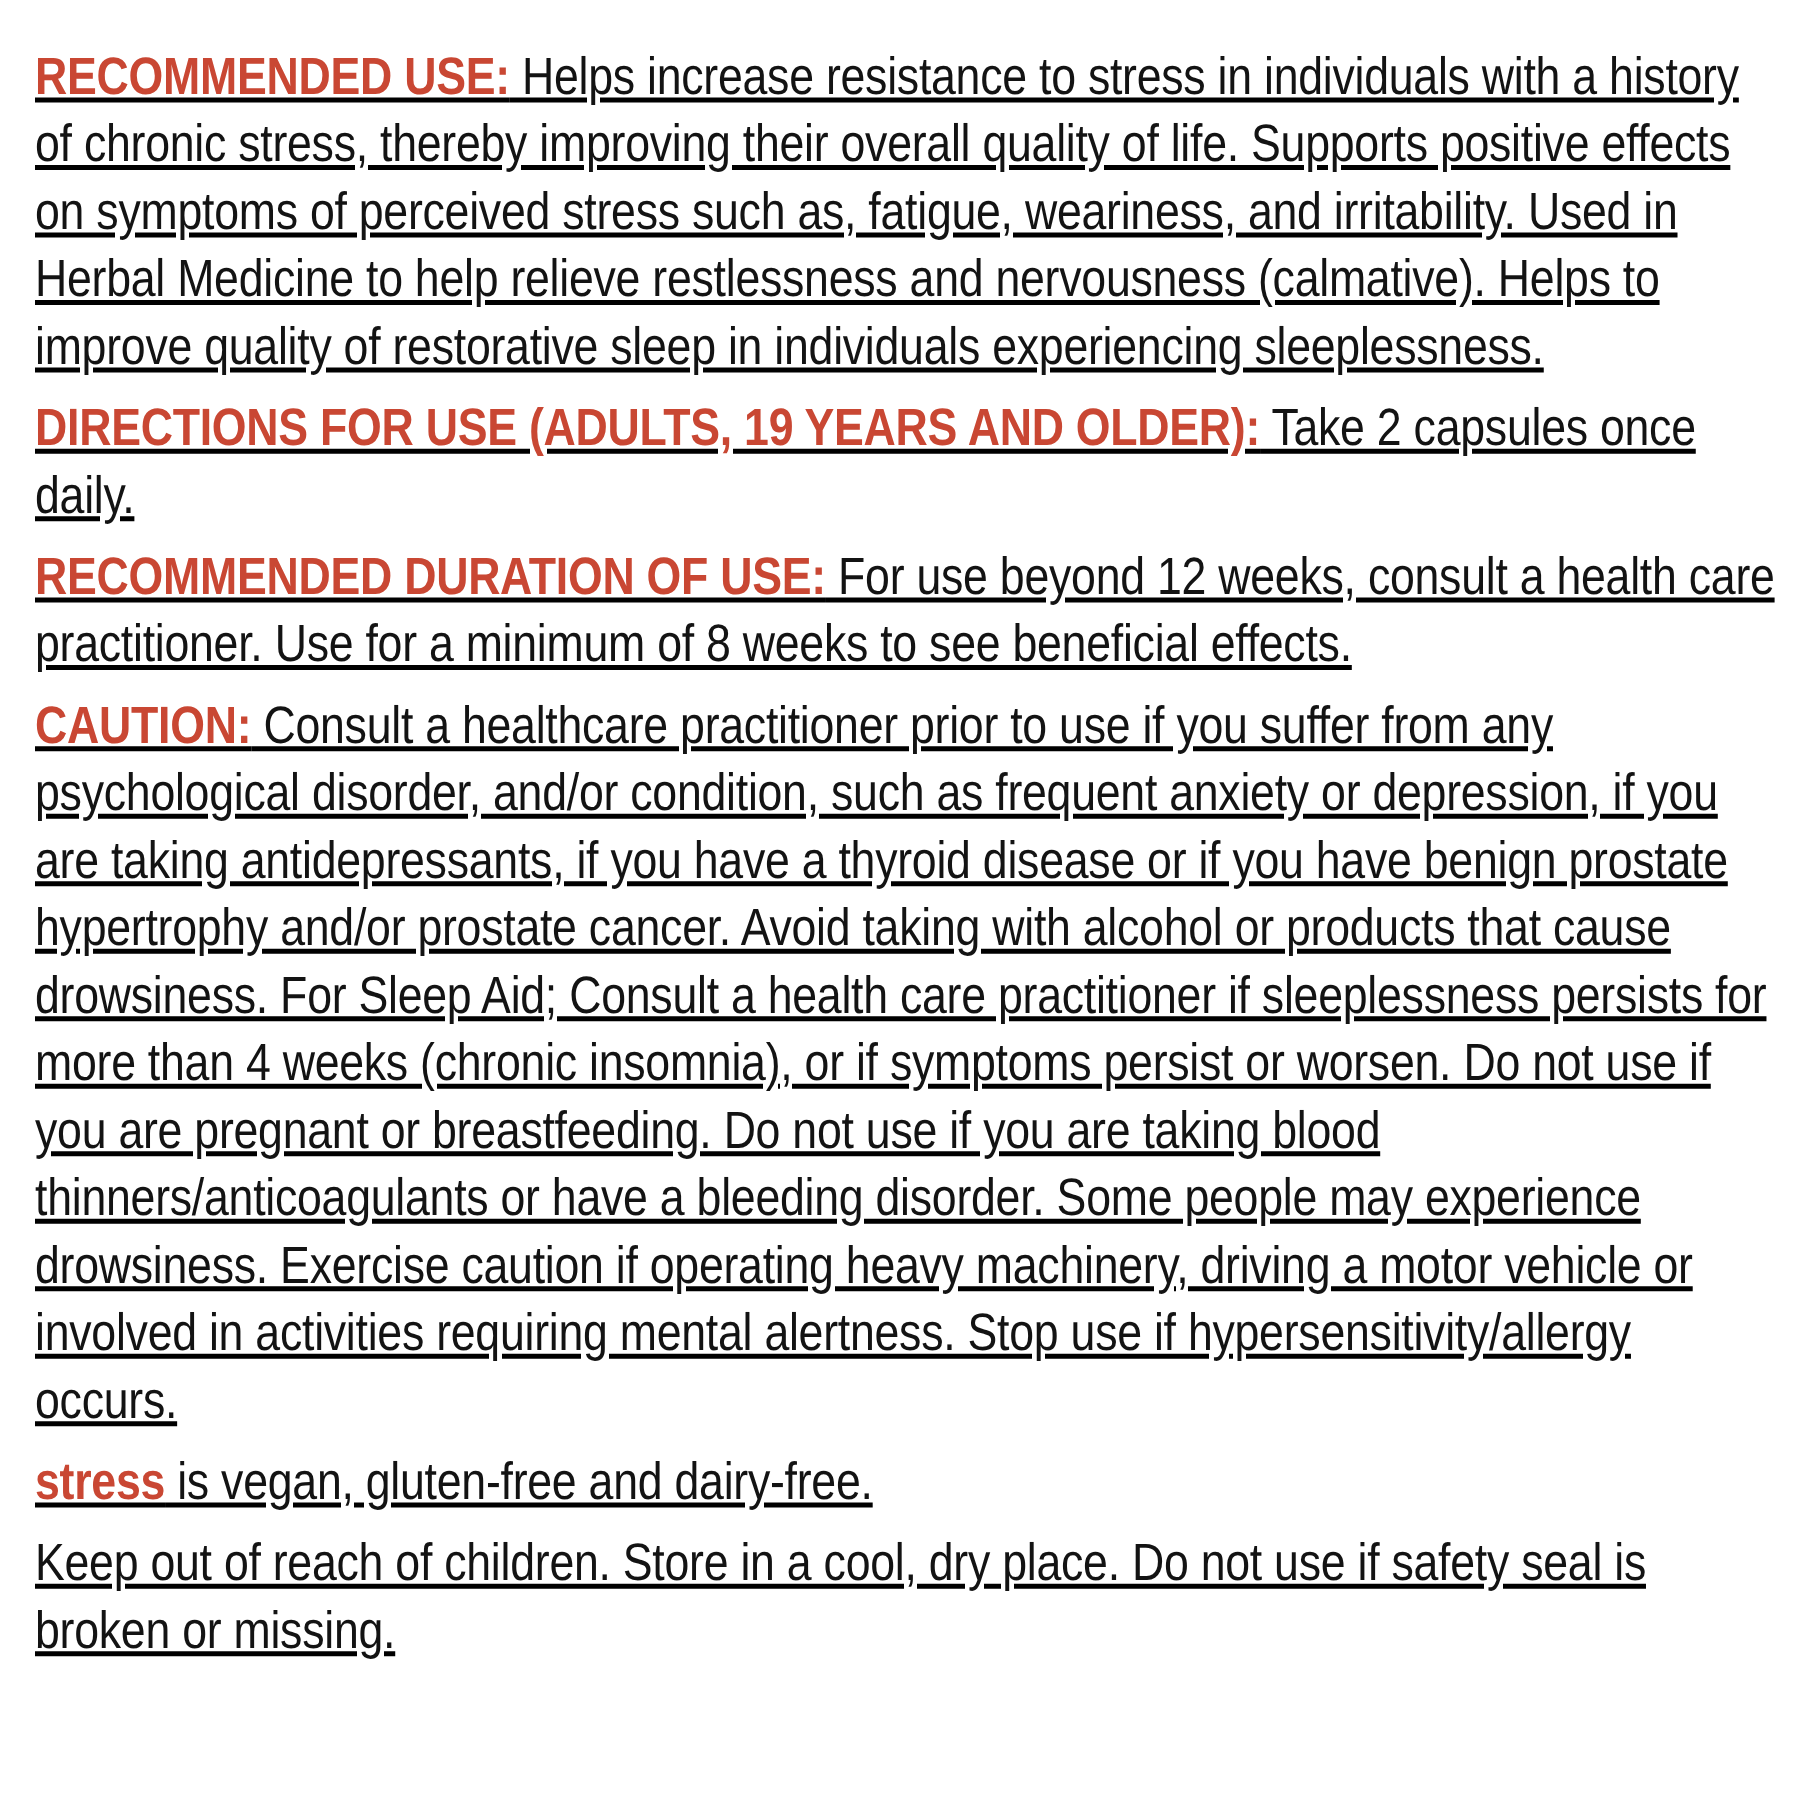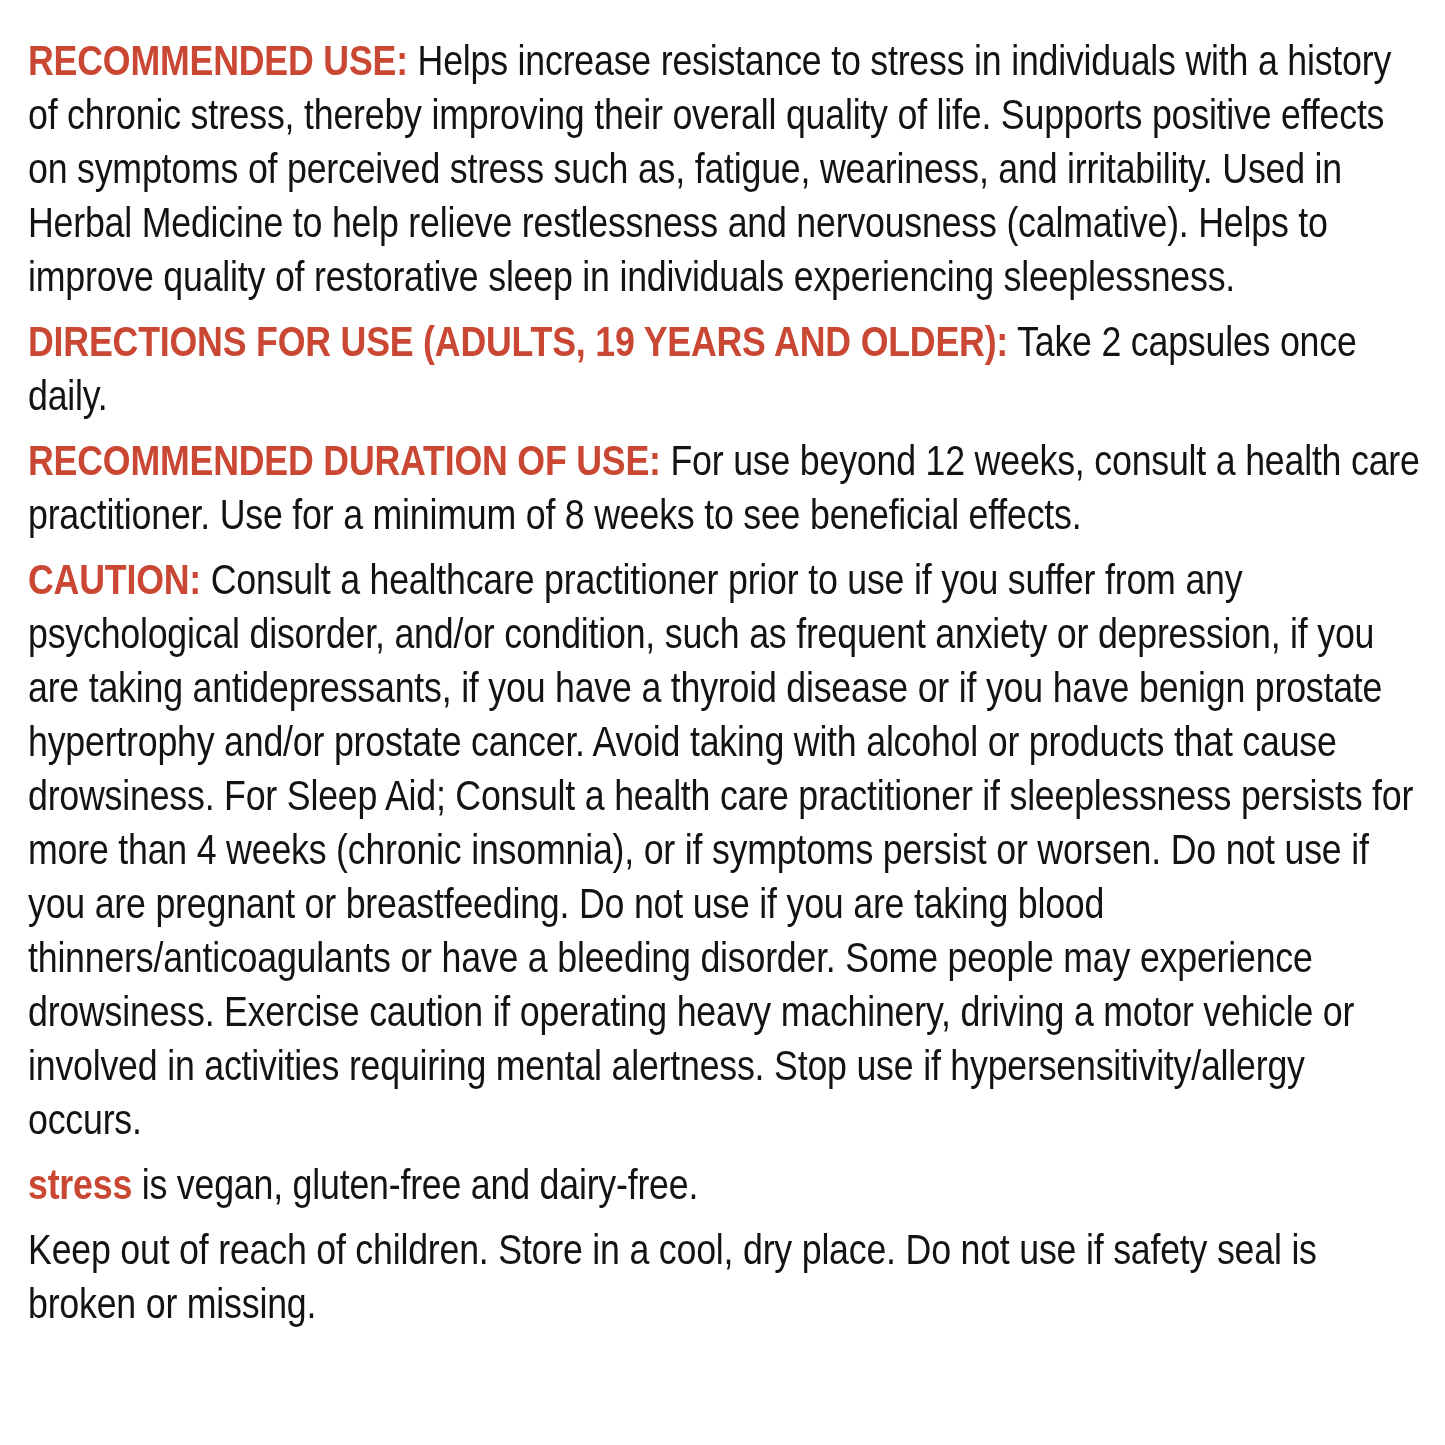--- a/index.html
+++ b/index.html
@@ -8,20 +8,21 @@
       background: #ffffff;
     }
     body {
       width: 1445px;
       height: 1445px;
       overflow: hidden;
       font-family: "Liberation Sans", sans-serif;
     }
     .label {
       padding: 34px 0 0 28px;
+      text-decoration: underline;
     }
     
     .label-inner {
       width: 1640px;
       transform: scaleX(0.851);
       transform-origin: 0 0;
       color: #131313;
       font-size: 42px;
       line-height: 54px;
       letter-spacing: -0.25px;

